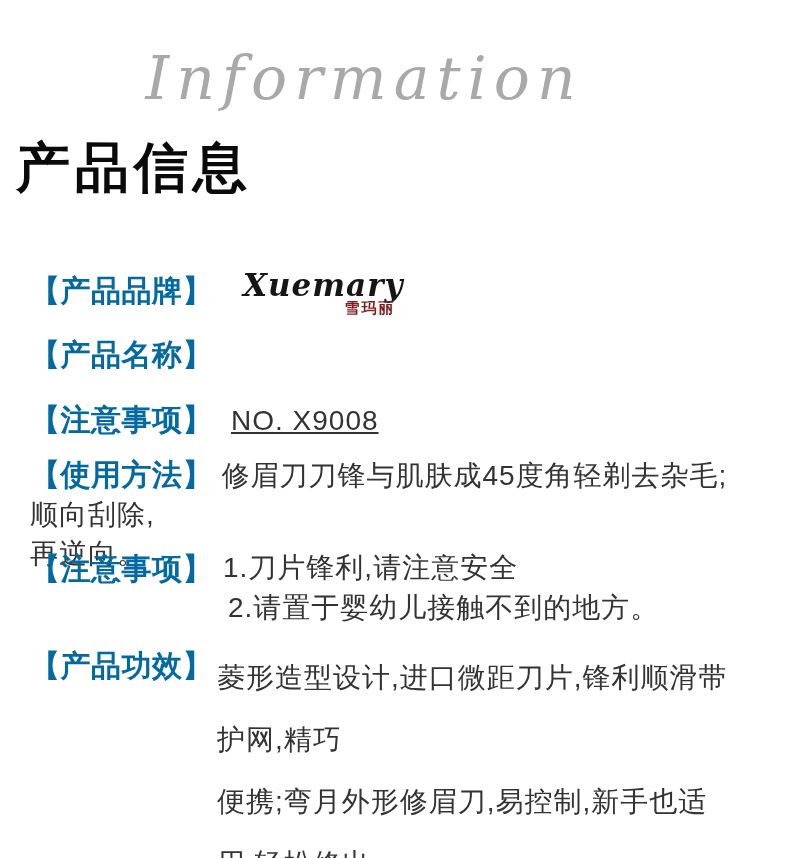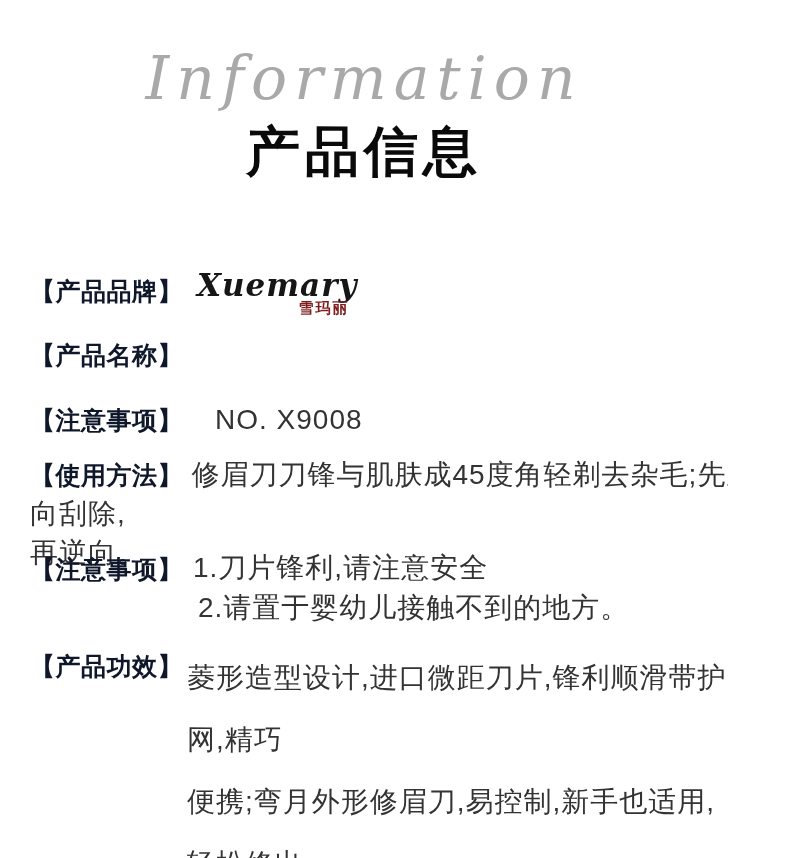--- a/index.html
+++ b/index.html
@@ -15,58 +15,58 @@
     position:absolute;top:42px;left:0;width:100%;
     text-align:center;
     font-family:"DejaVu Serif","Liberation Serif",serif;
     font-style:italic;font-weight:400;
     font-size:60px;line-height:72px;
     color:#a9a9a9;
     letter-spacing:7px;
   }
   .main-title{
     position:absolute;top:118px;left:0;width:100%;
-    margin:0;text-align:center;
+    margin:16px;
     font-size:54px;line-height:66px;
     font-weight:700;color:#0a0a0a;
     letter-spacing:5px;
   }
   
   .row{position:absolute;left:30px;display:flex;align-items:baseline;}
   .label{
     flex:0 0 auto;
-    font-size:25px;line-height:34px;
-    font-weight:600;color:#0f172a;
+    font-size:30px;line-height:34px;
+    font-weight:600;color:#0369a1;
     letter-spacing:0.5px;
     white-space:nowrap;
   }
   .content{
     font-size:28px;line-height:34px;
     font-weight:400;color:#333333;
     letter-spacing:1px;
   }
   .row-brand{top:266px;align-items:center;}
   .row-brand .label{line-height:50px;}
-  .logo{margin-left:14px;display:flex;flex-direction:column;}
+  .logo{margin-left:30px;display:flex;flex-direction:column;}
   .logo-en{
     font-family:"DejaVu Serif","Liberation Serif",serif;
     font-style:italic;font-weight:700;
     font-size:31px;line-height:34px;
     color:#161616;letter-spacing:1px;
   }
   .logo-cn{
     font-size:15px;line-height:15px;
     color:#7f1d1d;letter-spacing:2px;
     text-align:right;padding-right:8px;margin-top:-2px;
     font-weight:600;
   }
   .row-name{top:338px;}
   .row-name .content{margin-left:8px;}
   .row-model{top:403px;}
-  .row-model .content{margin-left:32px;}
+  .row-model .content{margin-left:18px;text-decoration:underline;}
   
   .row-usage{top:458px;width:736px;display:block;}
   .usage-line1 .content{margin-left:4px;}
   .usage-line1,.usage-line2{line-height:37px;}
   .row-notes{top:552px;align-items:flex-start;}
   .notes-list{margin-left:10px;display:flex;flex-direction:column;row-gap:9px;}
   .notes-list .content{line-height:31px;}
   .note-2{padding-left:5px;}
   .row-effects{top:647px;align-items:flex-start;}
   .effects-list{margin-left:4px;display:flex;flex-direction:column;}

